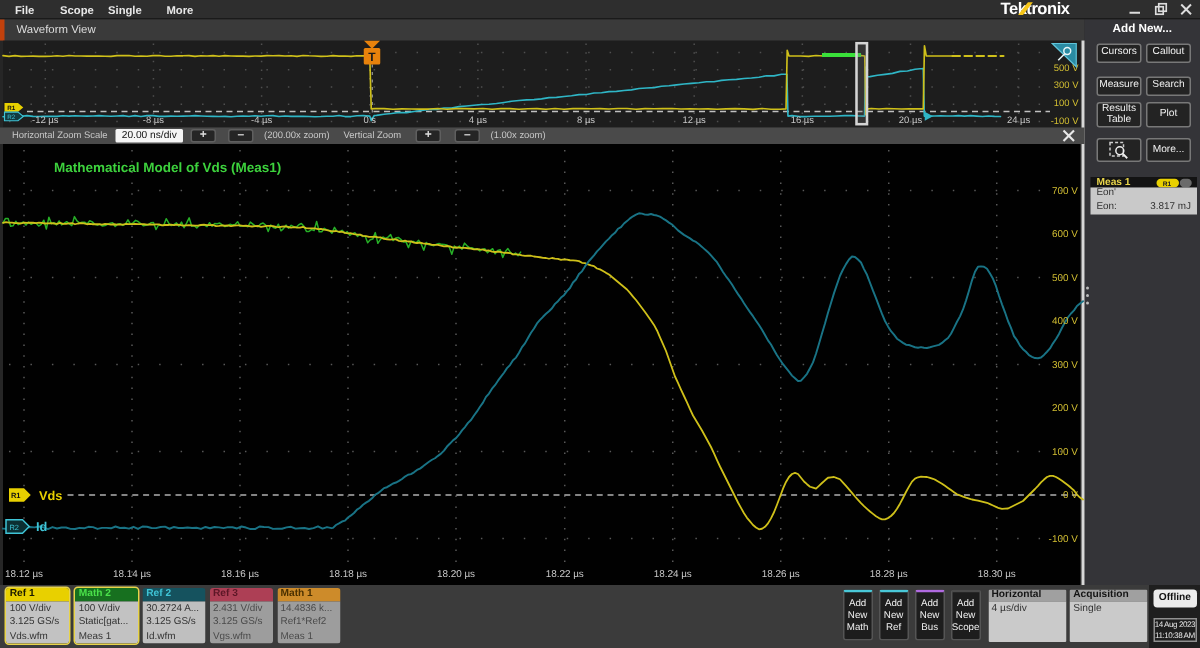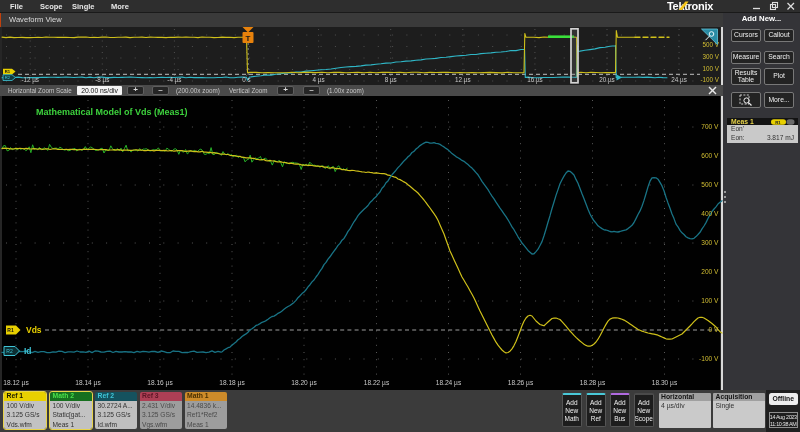--- a/index.html
+++ b/index.html
@@ -1,20 +1,20 @@
 <!DOCTYPE html>
 <html><head>
 <meta charset="utf-8">
 <style>
 * { margin:0; padding:0; box-sizing:border-box; }
 body { font-family:"Liberation Sans", sans-serif; width:800px; height:432px; overflow:hidden; background:#262626; position:relative; }
 .abs { position:absolute; }
 .menubar { left:0; top:0; width:800px; height:12.5px; background:#2e2e2e; border-bottom:1px solid #1a1a1a; }
 .menubar span { position:absolute; top:2px; font-size:7.5px; font-weight:bold; color:#e8e8e8; }
-.tabbar { left:0; top:12.5px; width:723px; height:14.5px; background:#3a3a3a; border-left:1px solid #c2410c; }
+.tabbar { left:0; top:12.5px; width:723px; height:14.5px; background:#3a3a3a; border-left:3px solid #c2410c; }
 .tabbar span { position:absolute; left:8px; top:2.5px; font-size:7.6px; color:#ddd; }
 .sidebar { left:723px; top:12.5px; width:77px; height:419.5px; background:#343438; }
 .zoombar { left:0; top:85px; width:723px; height:11px; background:#4a4a4a; color:#c8c8c8; font-size:6.3px; }
 .zoombar span { position:absolute; top:2px; }
 .zbtn { position:absolute; top:1px; width:17px; height:8.5px; background:#252525; border:1px solid #5f5f5f; border-radius:2px; color:#ddd; text-align:center; line-height:6px; font-size:8px; font-weight:bold; }
 .zinput { position:absolute; left:77px; top:0.8px; width:45px; height:9.4px; background:#f5f5f5; color:#111; font-size:6.8px; text-align:center; line-height:9.4px; border-radius:1px; }
 .badgebar { left:0; top:390px; width:766px; height:42px; background:#3b3b3b; }
 .brcol { left:766px; top:390px; width:34px; height:42px; background:#1f1f1f; }
 .badge { position:absolute; top:2.3px; width:42px; height:37px; border-radius:2px; overflow:hidden; }
 .badge .hd { height:8.4px; font-size:6.8px; font-weight:bold; padding-left:2.5px; line-height:8.6px; }

